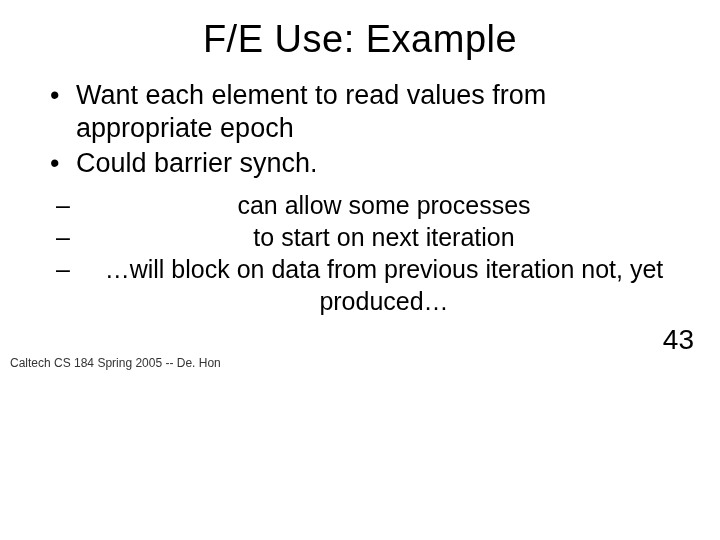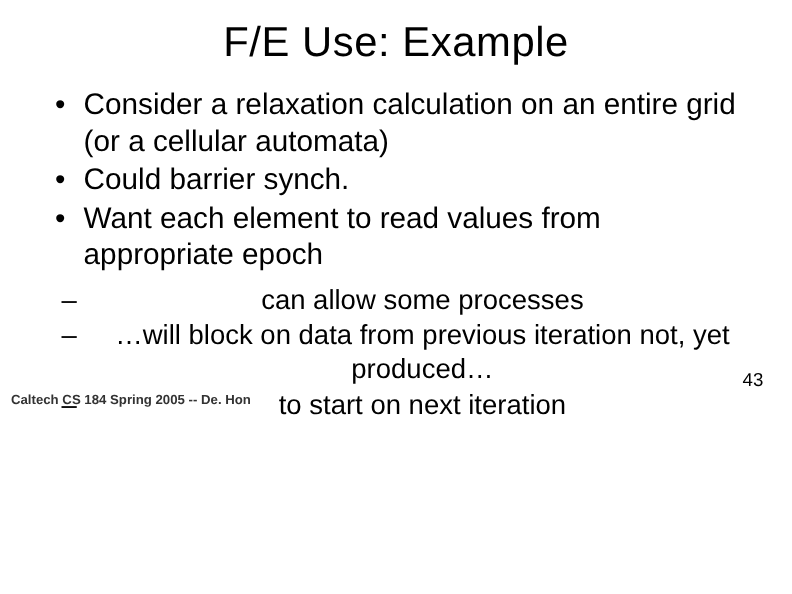--- a/index.html
+++ b/index.html
@@ -5,36 +5,35 @@
   * { margin: 0; padding: 0; box-sizing: border-box; }
   html, body { width: 720px; height: 540px; background: #fff; font-family: Arial, Helvetica, sans-serif; color: #000; }
   .slide { position: relative; width: 720px; height: 380px; padding: 18px 30px 0 30px; }
   .title { text-align: center; font-size: 38px; font-weight: 400; margin-bottom: 18px; letter-spacing: 0.5px; }
   .bullets { list-style: none; padding-left: 26px; }
   .bullets > li { position: relative; font-size: 27px; line-height: 1.22; margin-bottom: 2px; padding-left: 20px; }
   .bullets > li::before { content: "•"; position: absolute; left: -6px; top: 0; font-size: 27px; }
   .subbullets { list-style: none; padding-left: 26px; margin-top: 10px; }
   .subbullets > li { position: relative; font-size: 25px; line-height: 1.25; padding-left: 22px; margin-bottom: 1px; text-align: center; }
   .subbullets > li::before { content: "–"; position: absolute; left: 0; top: 0; }
-  .footer { position: absolute; left: 10px; bottom: 10px; font-size: 12px; color: #333; font-weight: bold; }
-  .pagenum { position: absolute; right: 26px; bottom: 24px; font-size: 17px; }
+  .footer { position: absolute; left: 10px; bottom: 10px; font-size: 12px; color: #333; }
+  .pagenum { position: absolute; right: 26px; bottom: 24px; font-size: 28px; }
 </style>
 </head>
 <body>
 
 <div class="slide">
   <h1 class="title">F/E Use: Example</h1>
 
   <ul class="bullets">
-    <li>Consider a relaxation calculation on an entire grid (or a cellular automata)</li>
+    <li>Want each element to read values from appropriate epoch</li>
     <li>Could barrier synch.</li>
-    <li>Want each element to read values from appropriate epoch</li>
   </ul>
 
   <ul class="subbullets">
     <li>can allow some processes</li>
+    <li>to start on next iteration</li>
     <li>…will block on data from previous iteration not, yet produced…</li>
-    <li>to start on next iteration</li>
   </ul>
 
   <div class="footer">Caltech CS 184 Spring 2005 -- De. Hon</div>
   <div class="pagenum">43</div>
 </div>
 
 </body></html>

